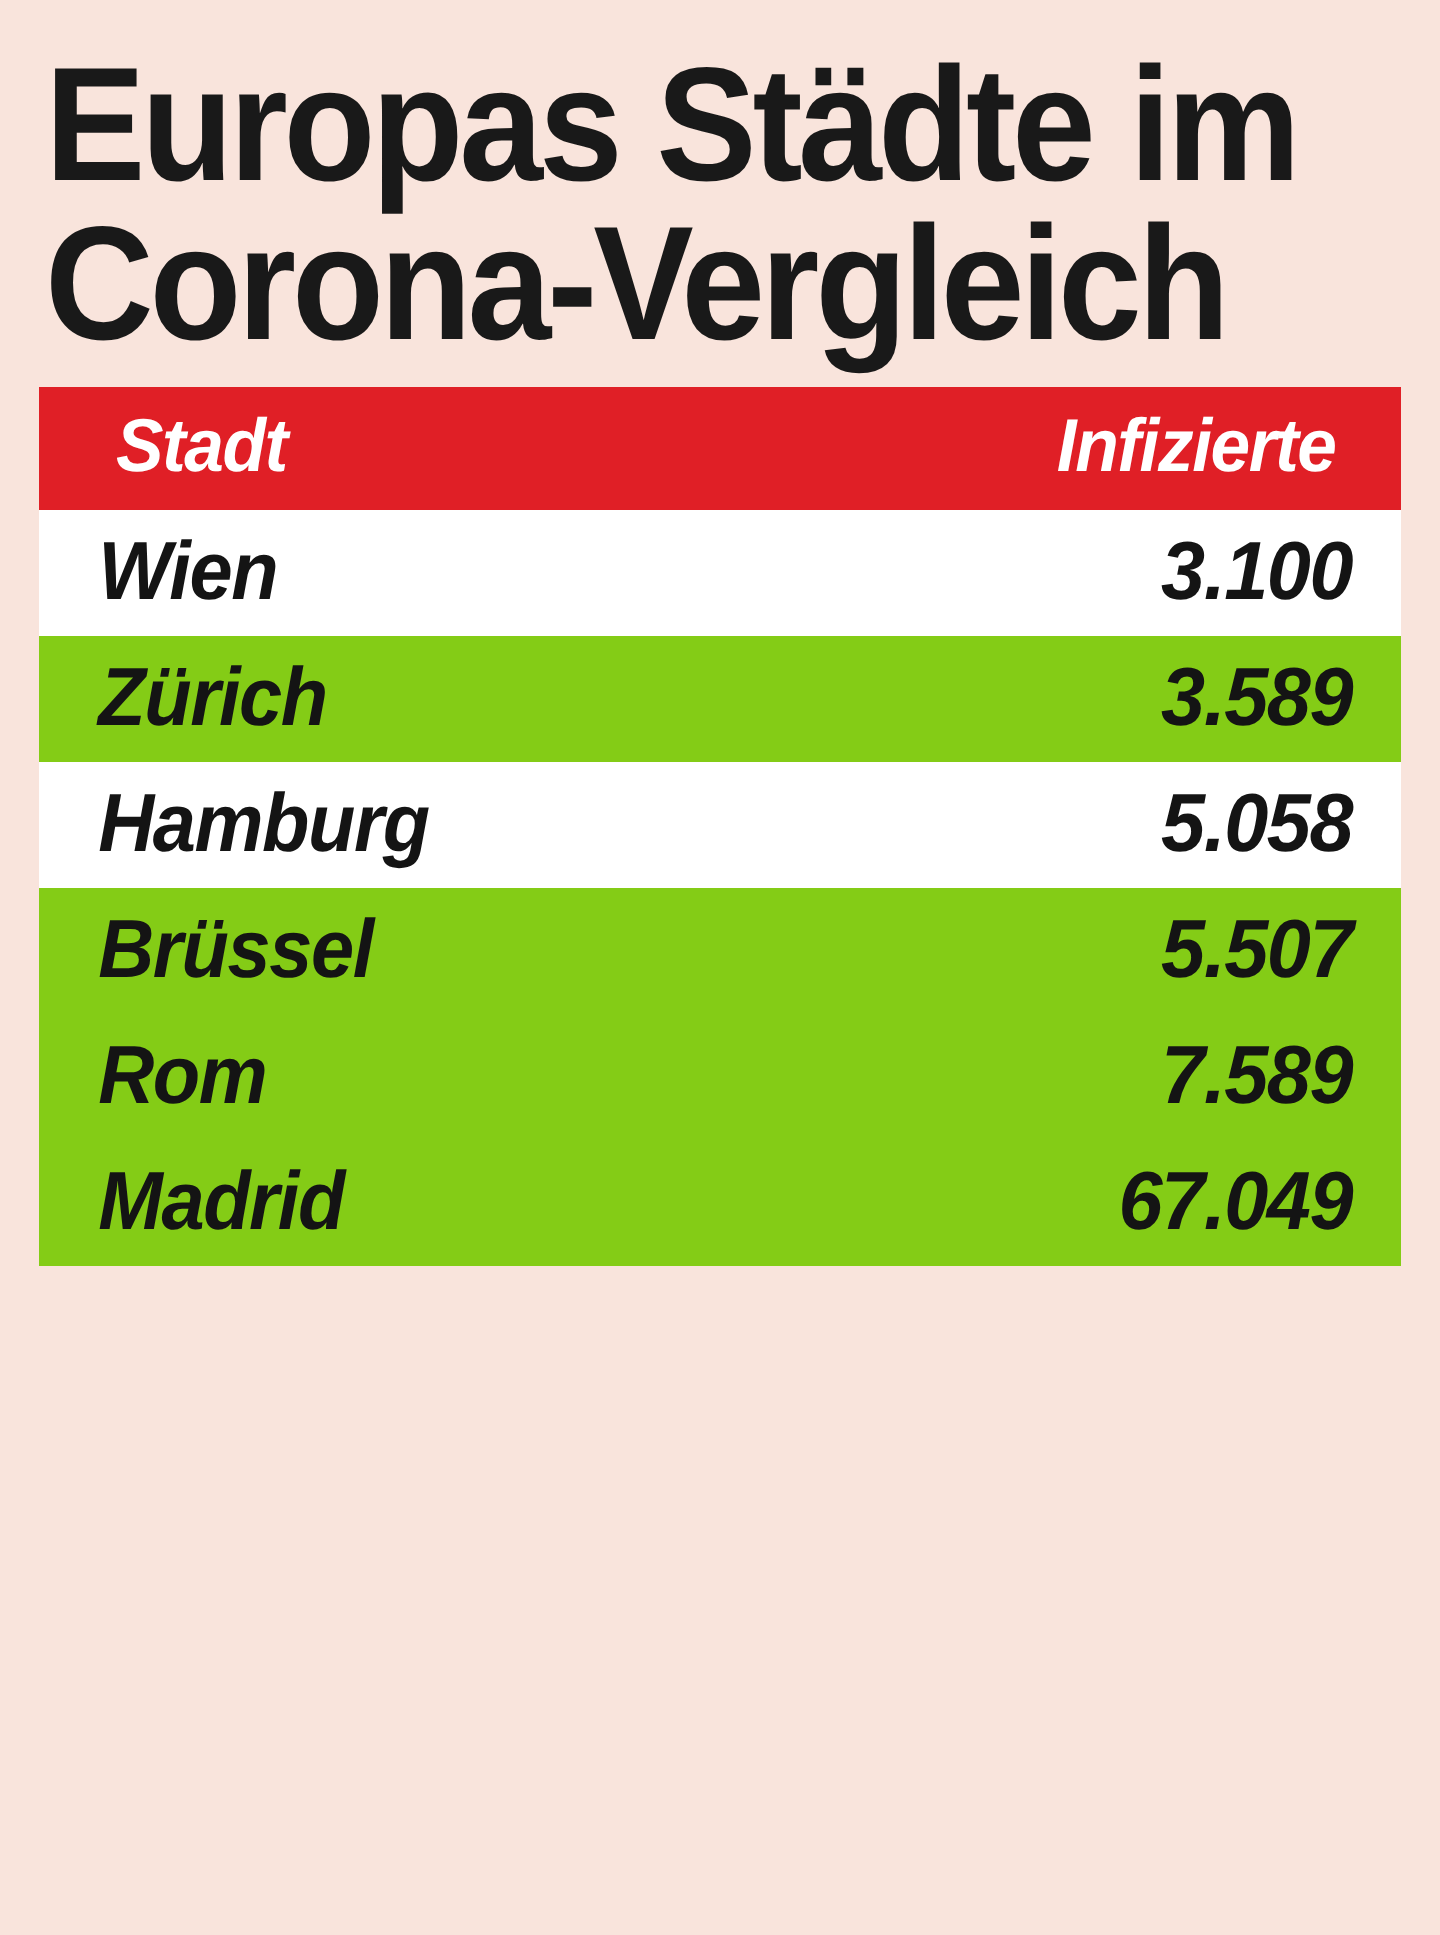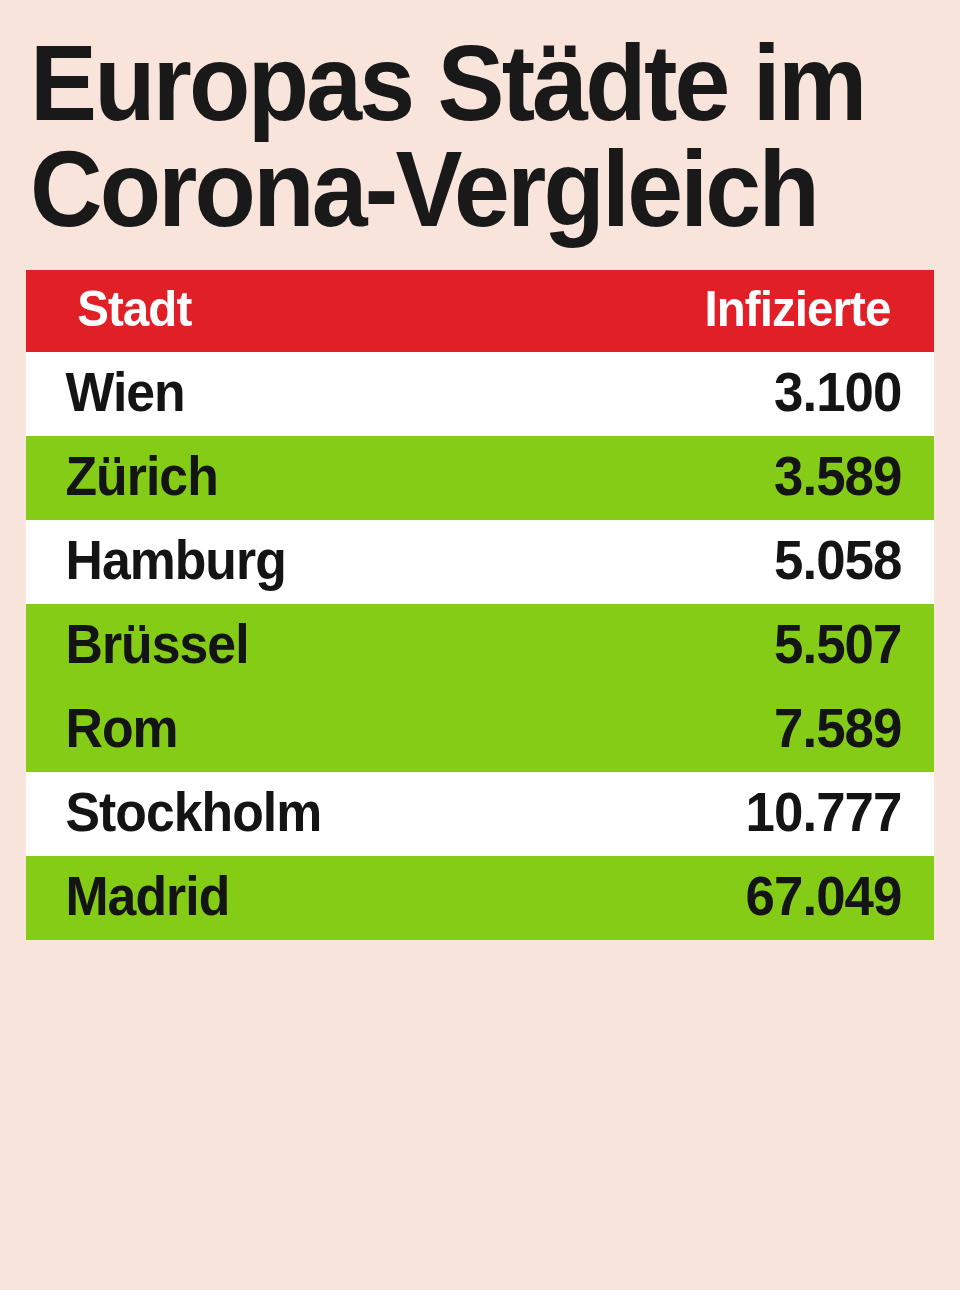--- a/index.html
+++ b/index.html
@@ -14,40 +14,40 @@
     overflow: hidden;
   }
   .infographic {
     width: 960px;
     height: 923px;
     background: #f9e4dc;
     box-sizing: border-box;
     padding: 30px 26px 0 26px;
     display: flex;
     flex-direction: column;
-    gap: 12px;
   }
   .title-block {
     margin: 0 0 16px 4px;
   }
   .title-line {
     font-family: "Liberation Sans", sans-serif;
     font-weight: bold;
     font-size: 108px;
     line-height: 0.98;
     letter-spacing: -3px;
     color: #191919;
     transform: scaleX(0.93);
     transform-origin: left center;
     white-space: nowrap;
   }
   .table {
     width: 100%;
     border-collapse: collapse;
     table-layout: fixed;
+    font-style: italic;
   }
   .table-head-row {
     background: #e01f26;
   }
   .table-head-row th {
     color: #ffffff;
     font-family: "Liberation Sans", sans-serif;
     font-weight: bold;
     font-size: 50px;
     letter-spacing: -1px;
@@ -125,24 +125,20 @@
         <td class="col-value">5.058</td>
       </tr>
       <tr class="row-tint">
         <td class="col-city">Brüssel</td>
         <td class="col-value">5.507</td>
       </tr>
       <tr class="row-tint">
         <td class="col-city">Rom</td>
         <td class="col-value">7.589</td>
       </tr>
-      <tr class="row-white">
-        <td class="col-city">Stockholm</td>
-        <td class="col-value">10.777</td>
-      </tr>
       <tr class="row-tint">
         <td class="col-city">Madrid</td>
         <td class="col-value">67.049</td>
       </tr>
     </tbody>
   </table>
 
   <div class="footer-space"></div>
 </div>
 

